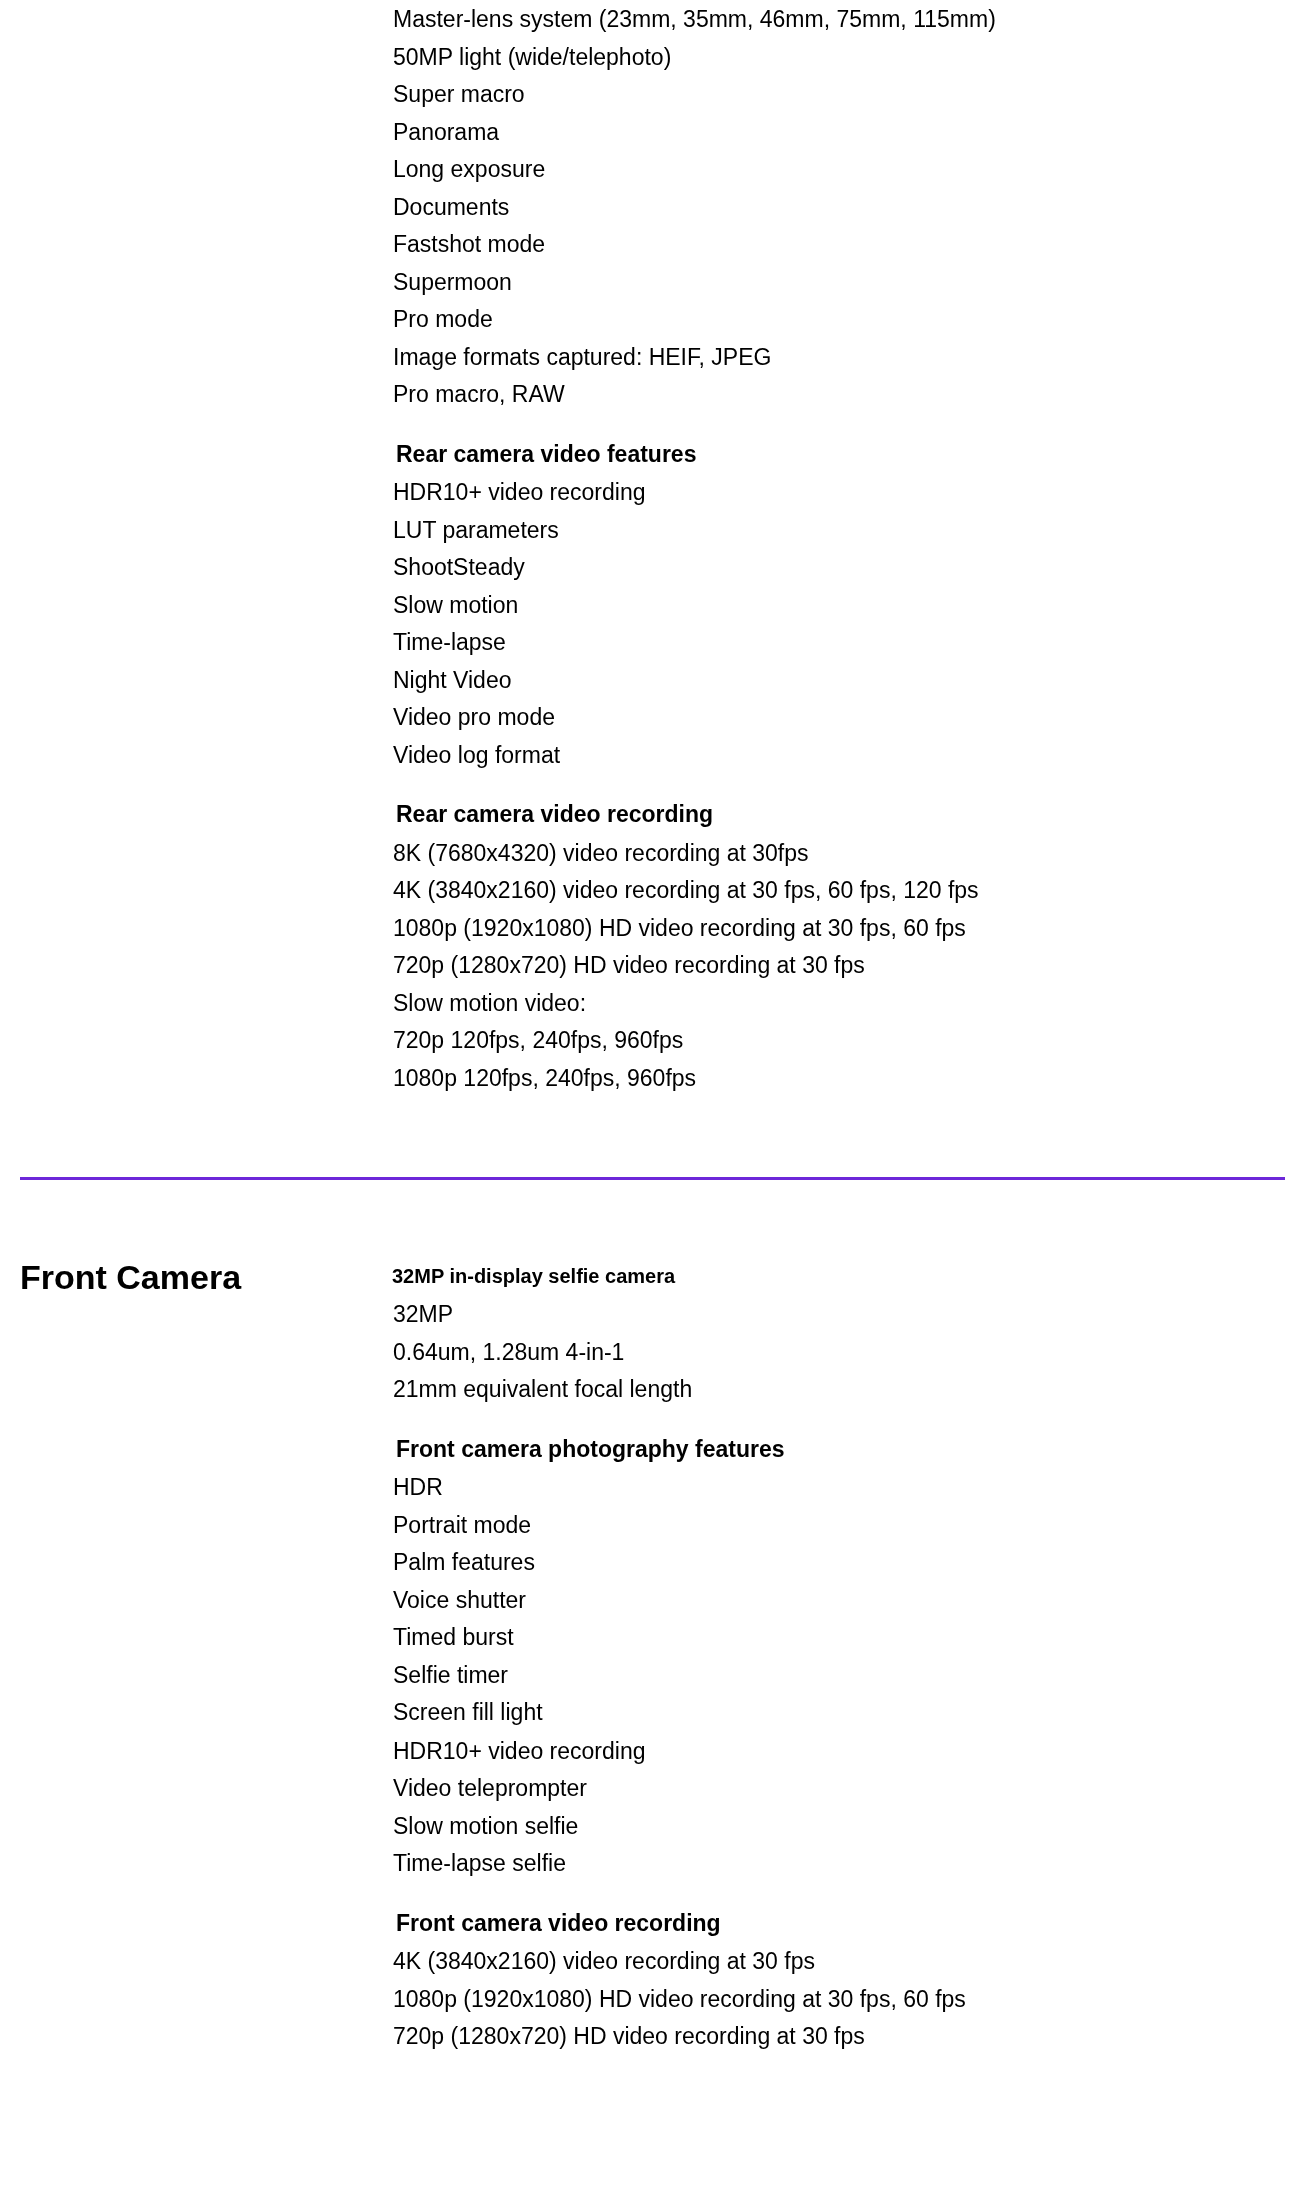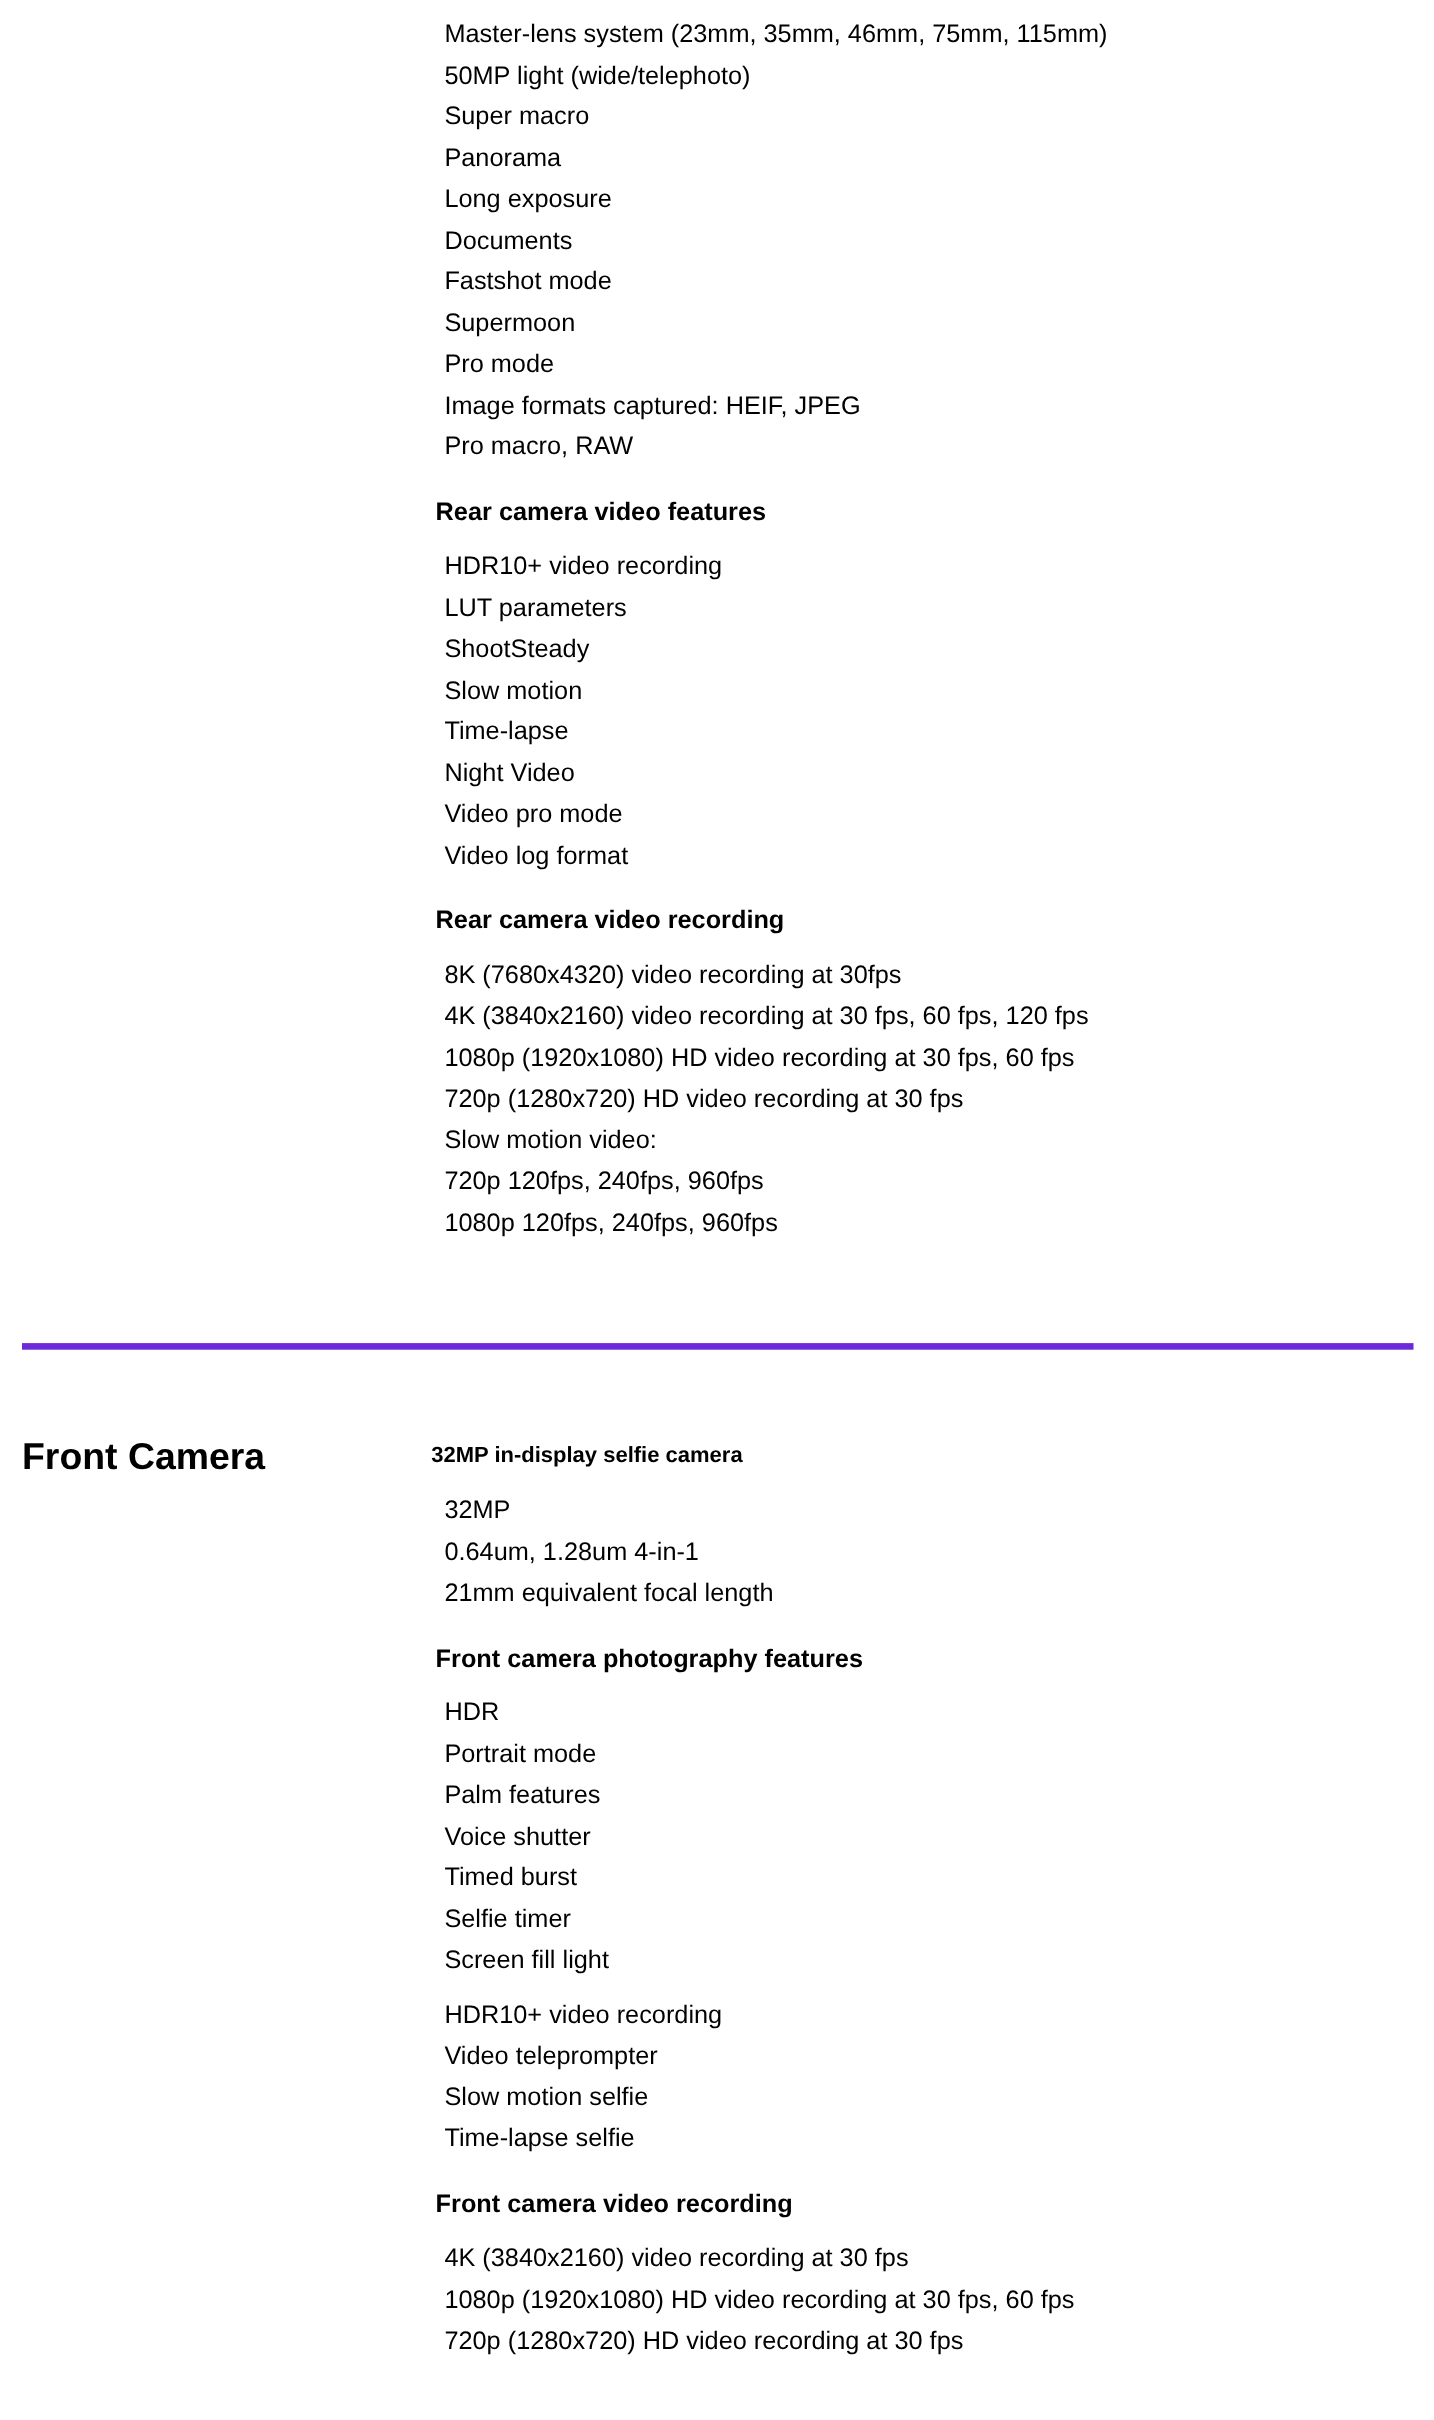--- a/index.html
+++ b/index.html
@@ -23,21 +23,21 @@
   }
   .spec-row {
     display: grid;
     grid-template-columns: 372px 1fr;
     align-items: start;
   }
   .row-rear {
     padding-bottom: 79px;
   }
   .row-front {
-    border-top: 6px solid #6d28d9;
+    border-top: 3px solid #6d28d9;
     padding-top: 77px;
   }
   .label-col {
     min-height: 1px;
   }
   .row-label {
     margin: 0;
     font-size: 34px;
     line-height: 40px;
     font-weight: 700;
@@ -49,21 +49,21 @@
     line-height: 38px;
     font-weight: 700;
   }
   .spec-heading {
     margin: 22px 0 0 4px;
     font-size: 23px;
     line-height: 37.5px;
     font-weight: 700;
   }
   .spec-lines {
-    margin: 12px;
+    margin: 1px;
     padding: 0;
   }
   .spec-line {
     font-size: 23px;
     line-height: 37.5px;
     font-weight: 400;
     white-space: nowrap;
   }
 </style>
 </head>

